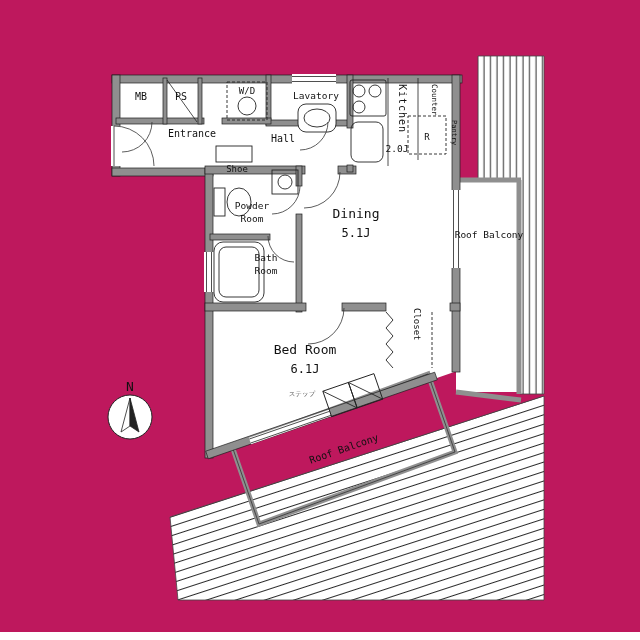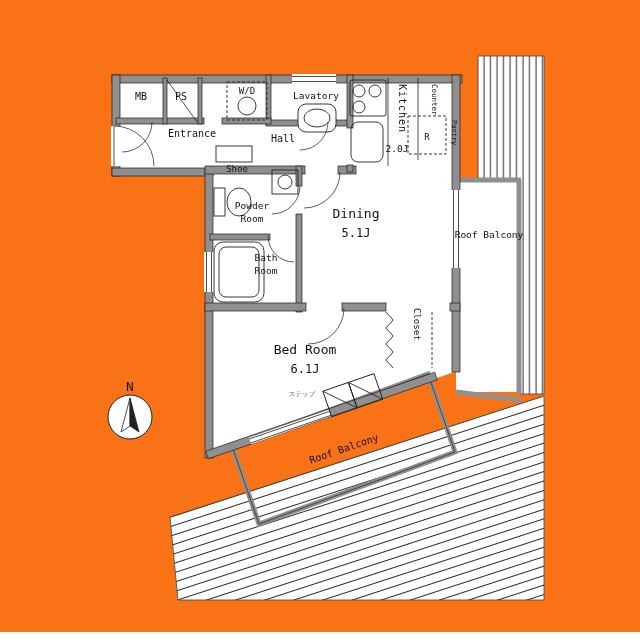--- a/index.html
+++ b/index.html
@@ -1,16 +1,16 @@
 <!DOCTYPE html>
 <html><head>
 <meta charset="utf-8">
 <style>
   html,body{margin:0;padding:0;background:#fff;}
-  .canvas{position:relative;width:640px;height:632px;background:#f97316;overflow:hidden;}
+  .canvas{position:relative;width:640px;height:632px;background:#be185d;overflow:hidden;}
   svg{display:block;}
   .wall{fill:#8f8f8f;stroke:#1e1e1e;stroke-width:.7;}
   .rail{stroke:#8f8f8f;stroke-width:5;fill:none;}
   .body-fill{fill:#ffffff;stroke:none;}
   .fix{fill:#ffffff;stroke:#222222;stroke-width:.9;}
   .fixn{fill:none;stroke:#222222;stroke-width:.9;}
   .dash{fill:none;stroke:#222222;stroke-width:.9;stroke-dasharray:3 2;}
   .arc{fill:none;stroke:#333333;stroke-width:.8;}
   .thin{stroke:#222222;stroke-width:.8;}
   .whiteline{stroke:#ffffff;stroke-width:7;}

